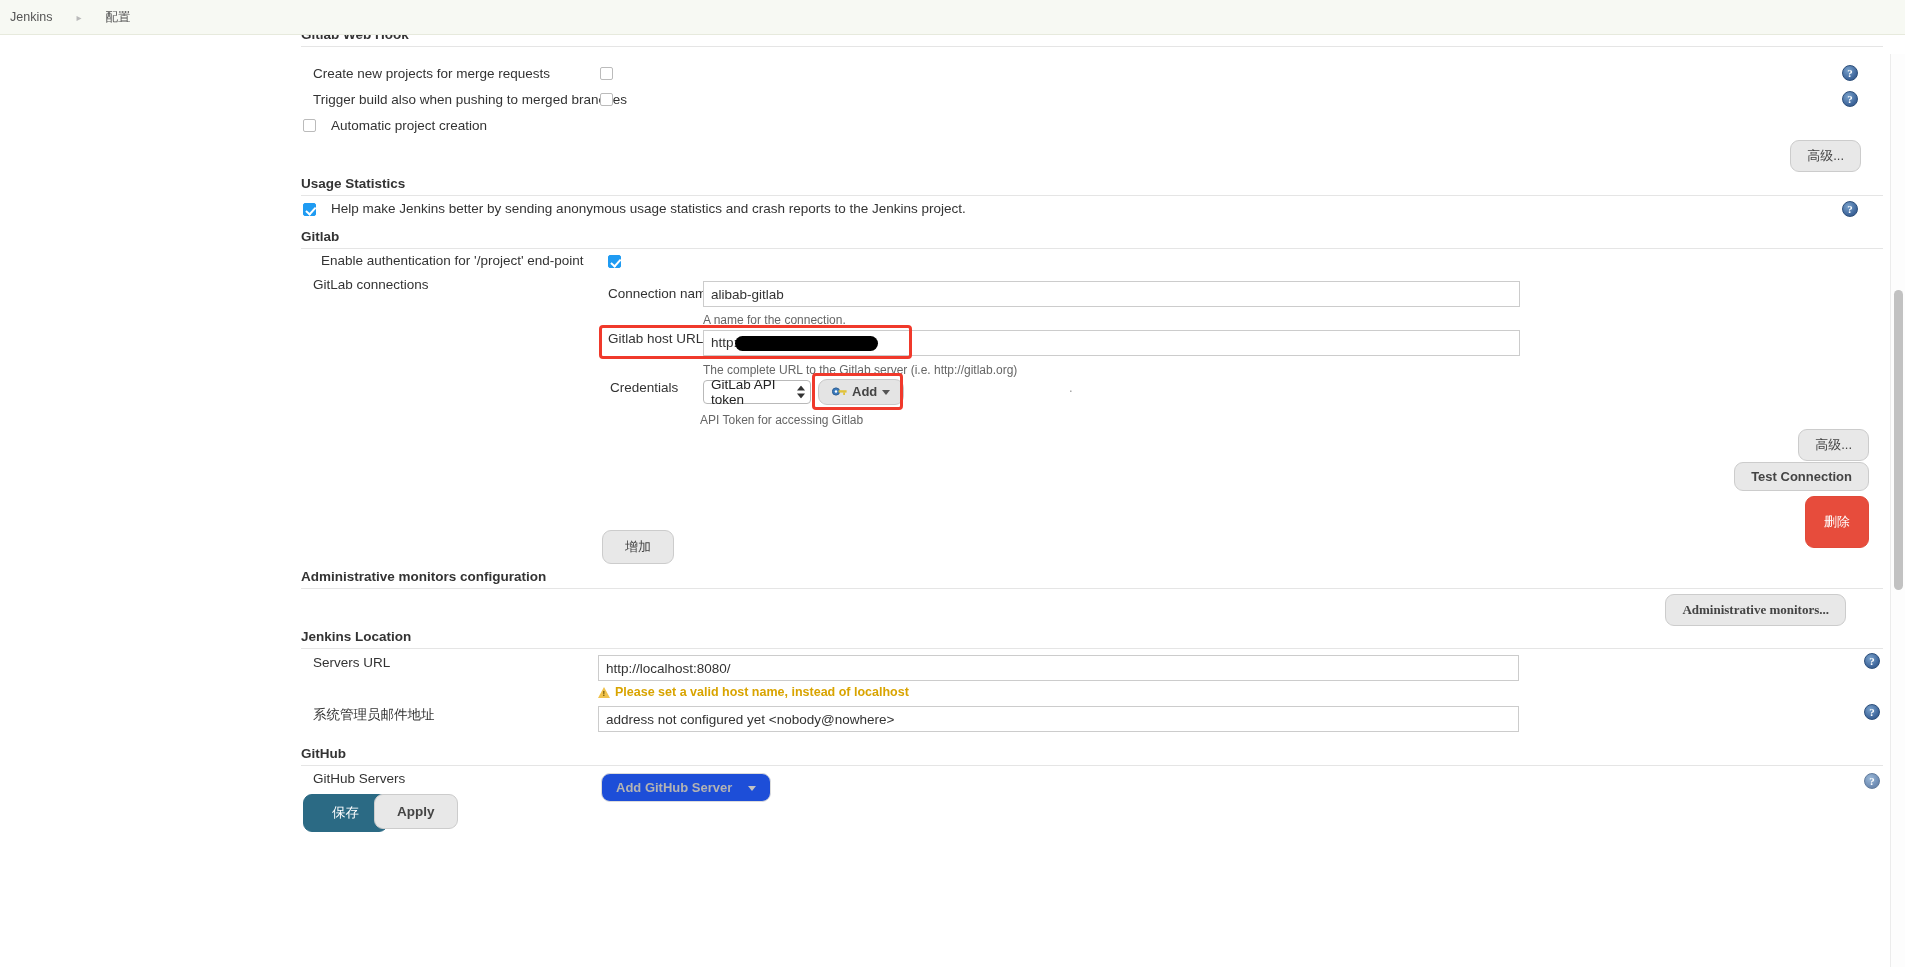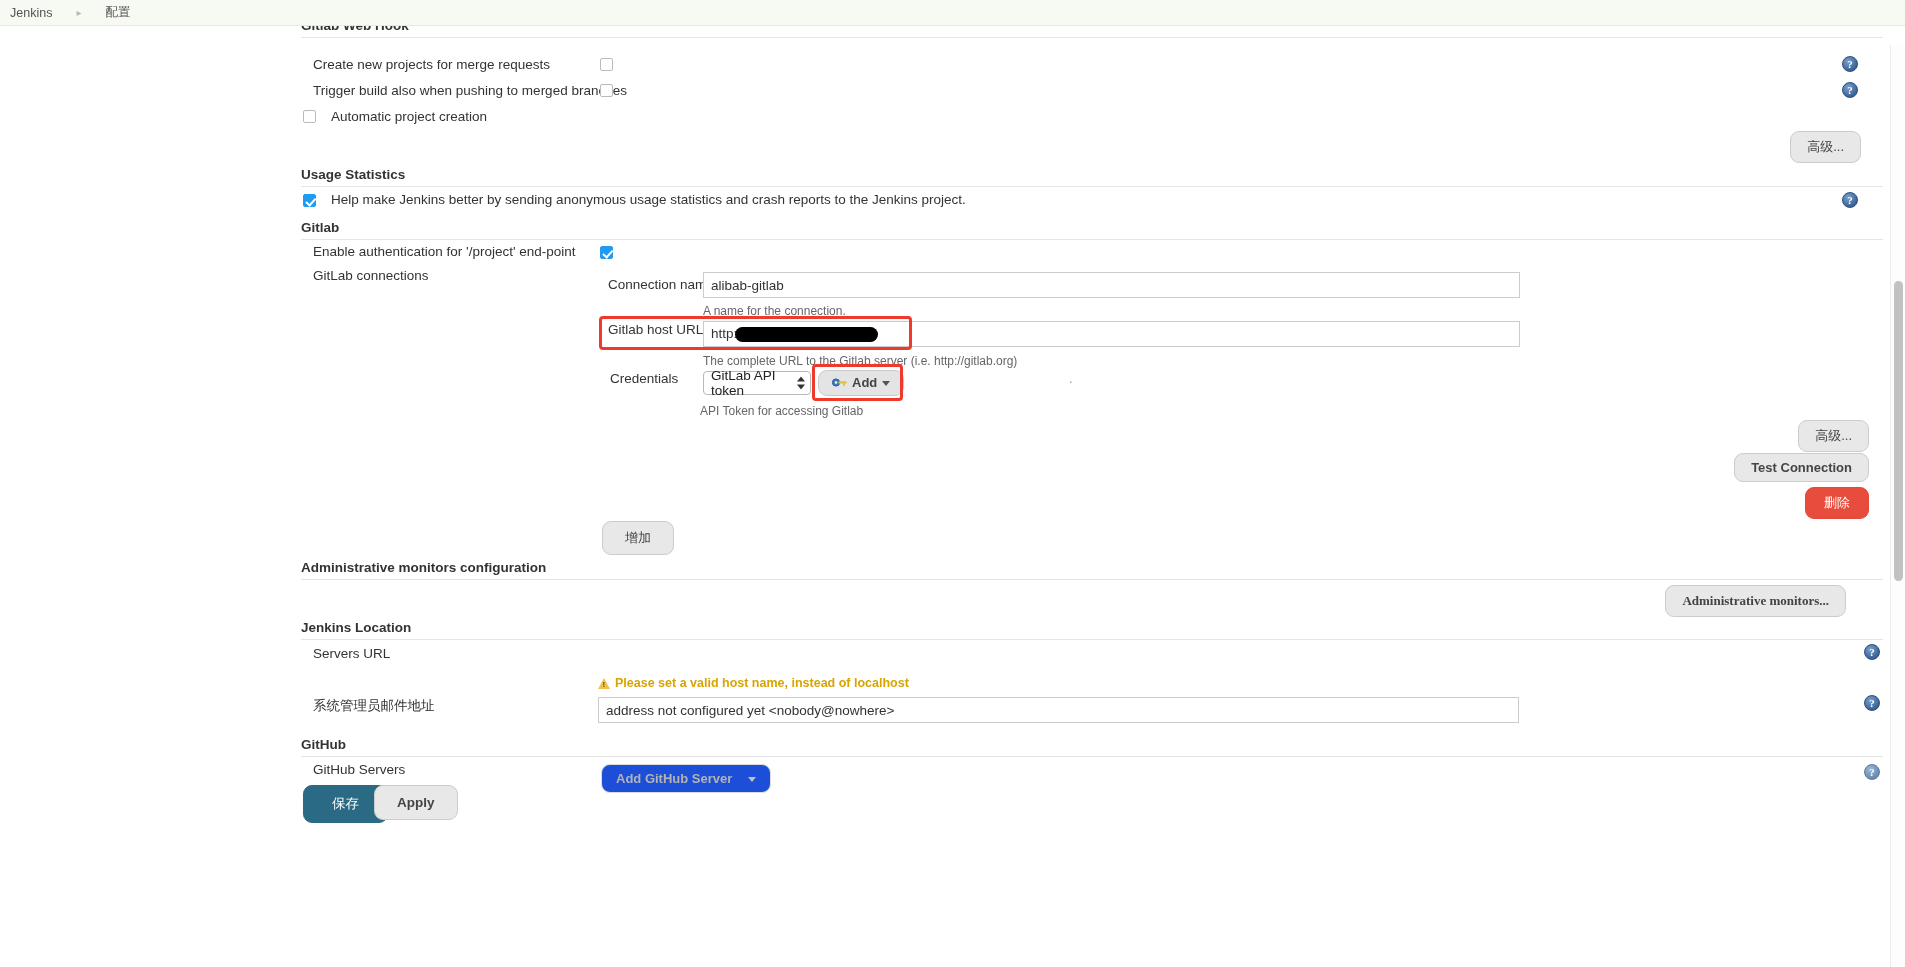--- a/index.html
+++ b/index.html
@@ -7,21 +7,21 @@
     margin: 0; padding: 0;
     width: 1905px; height: 967px;
     overflow: hidden;
     background: #ffffff;
     font-family: "Liberation Sans", "DejaVu Sans", sans-serif;
     color: #333;
   }
 
   
   #breadcrumb-bar {
-    height: 26px;
+    height: 35px;
     background: #f7f9f3;
     border-bottom: 1px solid #e7eadd;
     display: flex;
     align-items: center;
     padding-left: 8px;
     font-size: 12.5px;
     color: #5c5c5c;
     position: relative;
     z-index: 5;
   }
@@ -295,21 +295,21 @@
   <div style="position:absolute; left:301px; right:22px; top:166px; height:24px;">
     <span class="cb checked" style="position:absolute; left:2px; top:2px;"></span>
     <span class="row-label" style="position:absolute; left:24px; top:0px;">Help make Jenkins better by sending anonymous usage statistics and crash reports to the Jenkins project.</span>
     <span class="help-icon" style="position:absolute; right:25px; top:0px;">?</span>
   </div>
 
   <div class="content" style="top:194px;">
     <div class="section-title">Gitlab</div>
   </div>
 
-  <div style="position:absolute; left:301px; right:22px; top:218px; height:24px;">
+  <div style="position:absolute; left:309px; right:22px; top:218px; height:24px;">
     <span class="row-label" style="position:absolute; left:6px; top:0px;">Enable authentication for '/project' end-point</span>
     <span class="cb checked" style="position:absolute; left:299px; top:2px;"></span>
   </div>
 
   <span class="row-label" style="position:absolute; left:307px; top:242px;">GitLab connections</span>
 
   <span style="position:absolute; left:608px; top:251px; font-size:13.5px; color:#333;">Connection name</span>
   <input class="txt" style="position: absolute; left: 703px; top: 246px; width: 817px;" value="alibab-gitlab">
   <span class="desc" style="position:absolute; left:703px; top:278px;">A name for the connection.</span>
 
@@ -341,34 +341,35 @@
         <rect x="11.2" y="6.4" width="1.8" height="2.6" fill="#e0c23a"></rect>
       </svg>
     </span><span>Add</span><span class="caret"></span>
   </button>
   <div class="redbox" style="left:812px; top:338px; width:91px; height:37px;"></div>
   <span class="dot-marker" style="position:absolute; left:1069px; top:345px;">.</span>
   <span class="desc" style="position:absolute; left:700px; top:378px;">API Token for accessing Gitlab</span>
 
   <button class="btn cn" style="position:absolute; right:36px; top:394px; padding:6px 16px;">高级...</button>
   <button class="btn" style="position:absolute; right:36px; top:427px; padding:6px 16px;">Test Connection</button>
-  <button class="btn danger cn" style="position:absolute; right:36px; top:461px; padding:6px 18px;margin-left:29px;">删除</button>
+  <button class="btn danger cn" style="position:absolute; right:36px; top:461px; padding:16px 18px;margin-left:29px;">删除</button>
 
   <button class="btn cn" style="position:absolute; left:602px; top:495px; padding:7px 22px;">增加</button>
 
   <div class="content" style="top:534px;">
     <div class="section-title">Administrative monitors configuration</div>
   </div>
   <button class="btn" style="position:absolute; right:59px; top:559px; padding:7px 16px;font-family:Liberation Serif, serif;">Administrative monitors...</button>
 
   <div class="content" style="top:594px;">
     <div class="section-title">Jenkins Location</div>
   </div>
 
   <span class="row-label" style="position:absolute; left:307px; top:620px;">Servers URL</span>
+  <input class="txt" style="position: absolute; left: 598px; top: 620px; width: 921px;" value="http://localhost:8080/">
   <span class="help-icon" style="position:absolute; right:25px; top:618px;">?</span>
   <div class="warn" style="position:absolute; left:598px; top:650px;">
     <span class="warn-tri"></span>
     <span>Please set a valid host name, instead of localhost</span>
   </div>
 
   <span class="row-label" style="position:absolute; left:307px; top:671px;">系统管理员邮件地址</span>
   <input class="txt" style="position: absolute; left: 598px; top: 671px; width: 921px;" value="address not configured yet &lt;nobody@nowhere&gt;">
   <span class="help-icon" style="position:absolute; right:25px; top:669px;">?</span>
 

